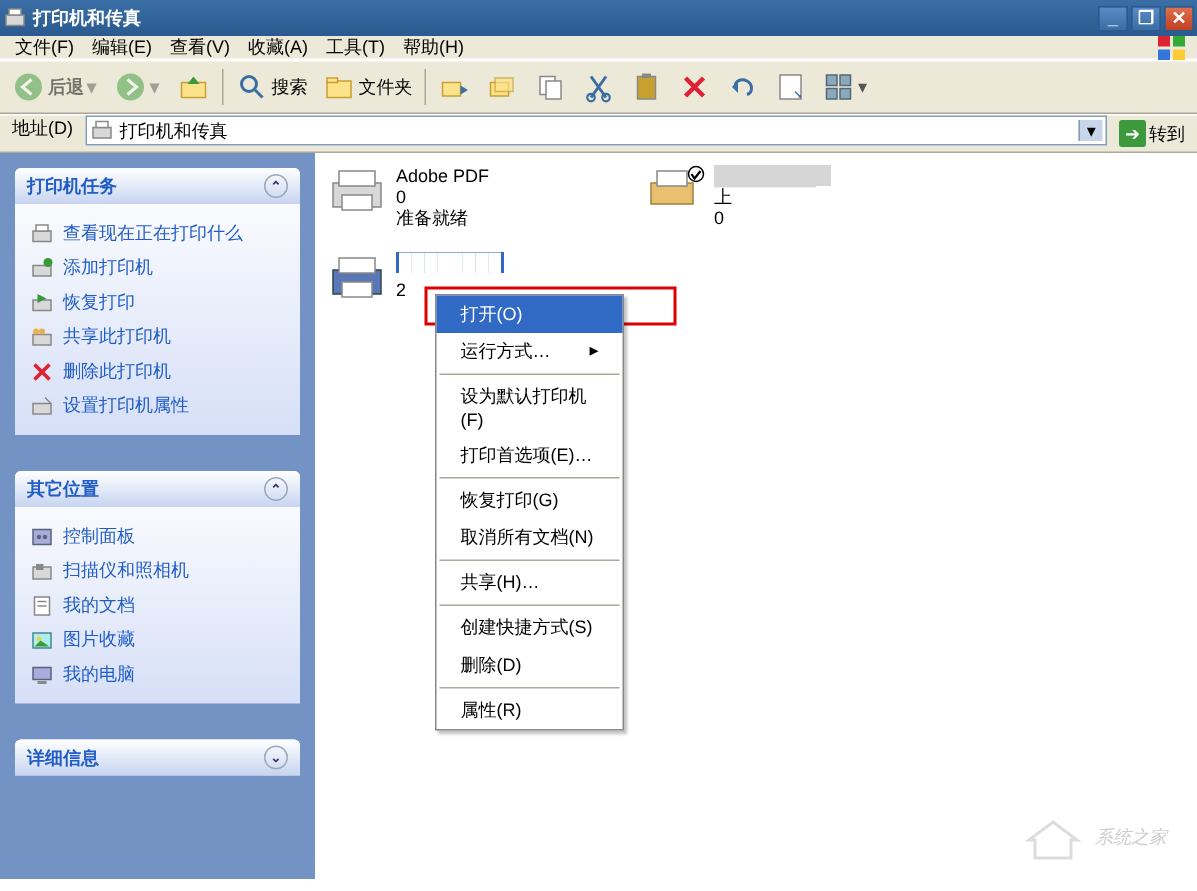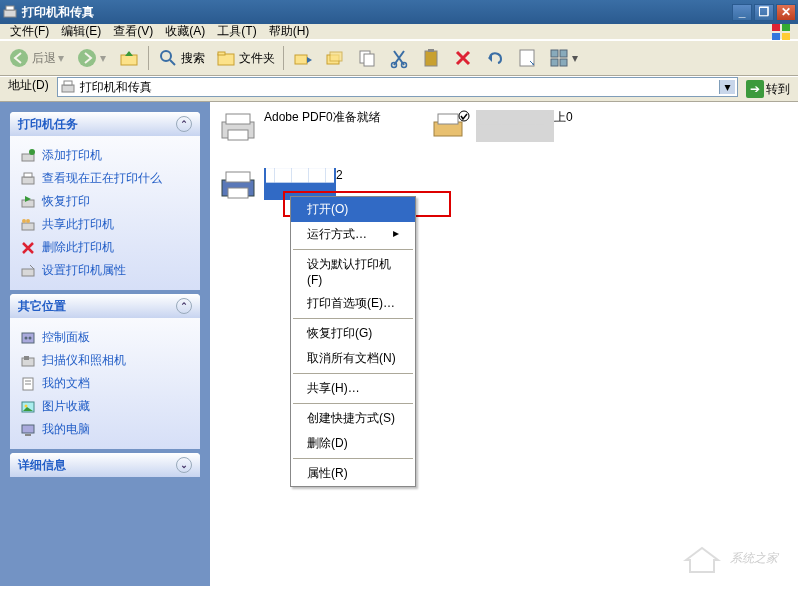--- a/index.html
+++ b/index.html
@@ -15,48 +15,48 @@
 
 
 .menubar { height: 16px; background: #ece9d8; border-bottom: 1px solid #fff; display: flex; align-items: center; padding: 0 4px; }
 .menubar-item { padding: 2px 6px; cursor: default; }
 .menubar-spacer { flex: 1; }
 .winflag { width: 24px; height: 20px; }
 
 
 .toolbar { height: 36px; background: #ece9d8; border-top: 1px solid #fff; border-bottom: 1px solid #aca899; display: flex; align-items: center; padding: 0 4px; gap: 2px; }
 .tbtn { display: flex; align-items: center; padding: 2px 4px; gap: 2px; cursor: default; }
-.tbtn.disabled { opacity: 0.5; }
+.tbtn.disabled { opacity: 0.5; font-weight: bold; }
 .tsep { width: 1px; height: 24px; background: #aca899; margin: 0 2px; }
 .ticon { width: 22px; height: 22px; }
 .ticondrop { width: 8px; color: #555; }
 
 
 .addressbar { height: 26px; background: #ece9d8; border-top: 1px solid #fff; border-bottom: 1px solid #aca899; display: flex; padding: 0 4px; gap: 4px; }
 .addr-label { padding: 0 4px; }
 .addr-field { flex: 1; height: 20px; background: #fff; border: 1px solid #7f9db9; display: flex; align-items: center; padding: 0 2px; gap: 4px; }
 .addr-drop { width: 16px; background: #c8d6ea; border-left: 1px solid #7f9db9; text-align: center; }
 .gobtn { display: flex; align-items: center; gap: 2px; padding: 0 4px; }
 .goarrow { width: 18px; height: 18px; background: #3c9a3c; border-radius: 2px; color: #fff; display: flex; align-items: center; justify-content: center; }
 
 
 .main { display: flex; height: calc(594px - 24px - 24px - 36px - 26px); }
 .sidebar { width: 210px; background: #7393c4; padding: 10px; overflow: auto; }
-.panel { background: linear-gradient(#fff, #d6dff7); border-radius: 4px 4px 0 0; margin-bottom: 4px; }
+.panel { background: linear-gradient(#fff, #d6dff7); border-radius: 4px 4px 0 0; margin-bottom: 24px; }
 .panel-hdr { height: 24px; background: linear-gradient(#fff, #c7d4f0); border-radius: 4px 4px 0 0; display: flex; align-items: center; padding: 0 8px; color: #215dc6; font-weight: bold; }
 .panel-hdr-spacer { flex: 1; }
 .panel-hdr-chev { width: 16px; height: 16px; border: 1px solid #9ab; border-radius: 50%; display: flex; align-items: center; justify-content: center; color: #436; font-size: 9px; }
 .panel-body { padding: 8px 10px; }
 .task-item { display: flex; align-items: center; gap: 6px; padding: 3px 0; color: #215dc6; cursor: pointer; }
 .task-icon { width: 16px; height: 16px; flex-shrink: 0; }
 
 .content { flex: 1; background: #fff; padding: 8px; position: relative; }
 .printer-item { display: flex; gap: 6px; position: absolute; }
 .printer-icon { width: 40px; height: 32px; }
-.printer-info { display: flex; flex-direction: row; justify-content: space-between; line-height: 14px; }
+.printer-info { display: flex; flex-direction: column; justify-content: space-between; line-height: 14px; }
 .printer-item.selected .printer-name { background: #316ac5; color: #fff; padding: 0 2px; }
 .obscured { background: #d6d6d6; color: #d6d6d6; }
 
 
 .ctxmenu { position: absolute; left: 290px; top: 196px; width: 126px; background: #fff; border: 1px solid #888; box-shadow: 2px 2px 2px rgba(0,0,0,0.25); }
 .ctxmenu-border { position: absolute; left: 283px; top: 191px; width: 168px; height: 26px; border: 2px solid #d00; }
 .ctx-item { padding: 4px 16px; cursor: default; }
 .ctx-item.hl { background: #316ac5; color: #fff; }
 .ctx-item.sub::after { content: "▸"; float: right; }
 .ctx-sep { height: 1px; background: #aca899; margin: 2px 2px; }
@@ -217,30 +217,30 @@
     <div class="panel">
       <div class="panel-hdr">
         <span>打印机任务</span>
         <div class="panel-hdr-spacer"></div>
         <div class="panel-hdr-chev">⌃</div>
       </div>
       <div class="panel-body">
         <div class="task-item">
             <svg class="task-icon" viewBox="0 0 16 16">
               <rect x="2" y="6" width="12" height="7" fill="#d8d8d8" stroke="#888"></rect>
+              <rect x="4" y="2" width="8" height="4" fill="#fff" stroke="#888"></rect>
+            </svg>
+            <span>查看现在正在打印什么</span>
+          </div>
+        <div class="task-item">
+            <svg class="task-icon" viewBox="0 0 16 16">
+              <rect x="2" y="6" width="12" height="7" fill="#d8d8d8" stroke="#888"></rect>
               <circle cx="12" cy="4" r="3" fill="#3a9a3a"></circle>
             </svg>
             <span>添加打印机</span>
-          </div>
-        <div class="task-item">
-            <svg class="task-icon" viewBox="0 0 16 16">
-              <rect x="2" y="6" width="12" height="7" fill="#d8d8d8" stroke="#888"></rect>
-              <rect x="4" y="2" width="8" height="4" fill="#fff" stroke="#888"></rect>
-            </svg>
-            <span>查看现在正在打印什么</span>
           </div>
         <div class="task-item">
             <svg class="task-icon" viewBox="0 0 16 16">
               <rect x="2" y="6" width="12" height="7" fill="#d8d8d8" stroke="#888"></rect>
               <path d="M5 2 L11 5 L5 8 Z" fill="#3a9a3a"></path>
             </svg>
             <span>恢复打印</span>
           </div>
         <div class="task-item">
             <svg class="task-icon" viewBox="0 0 16 16">

